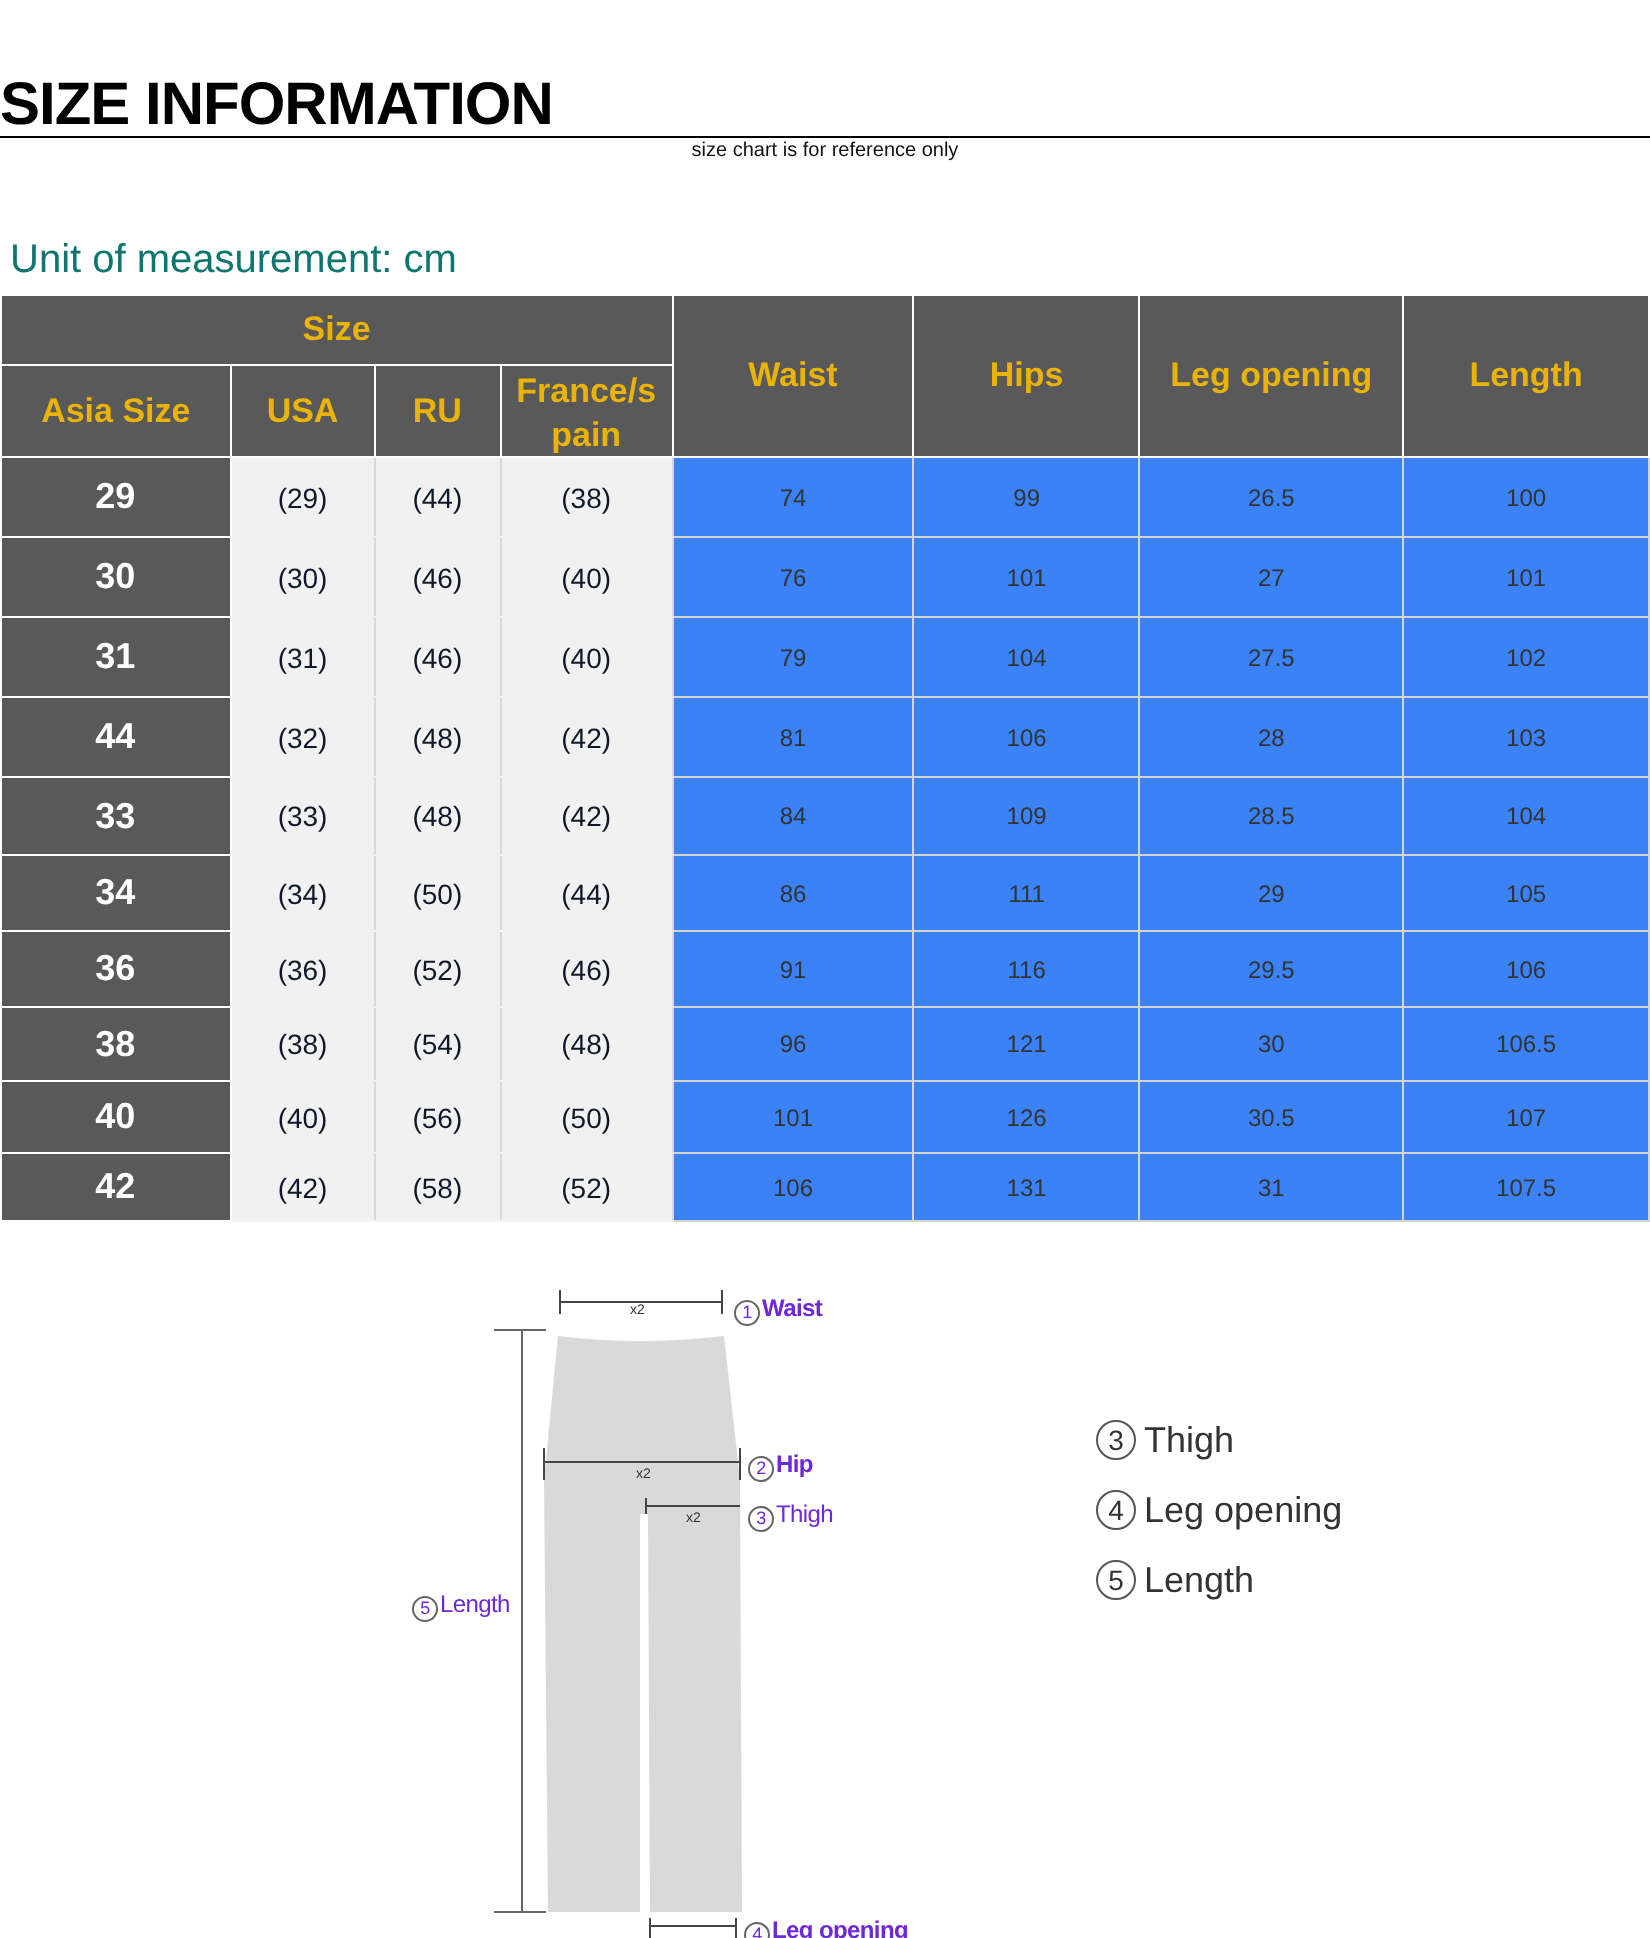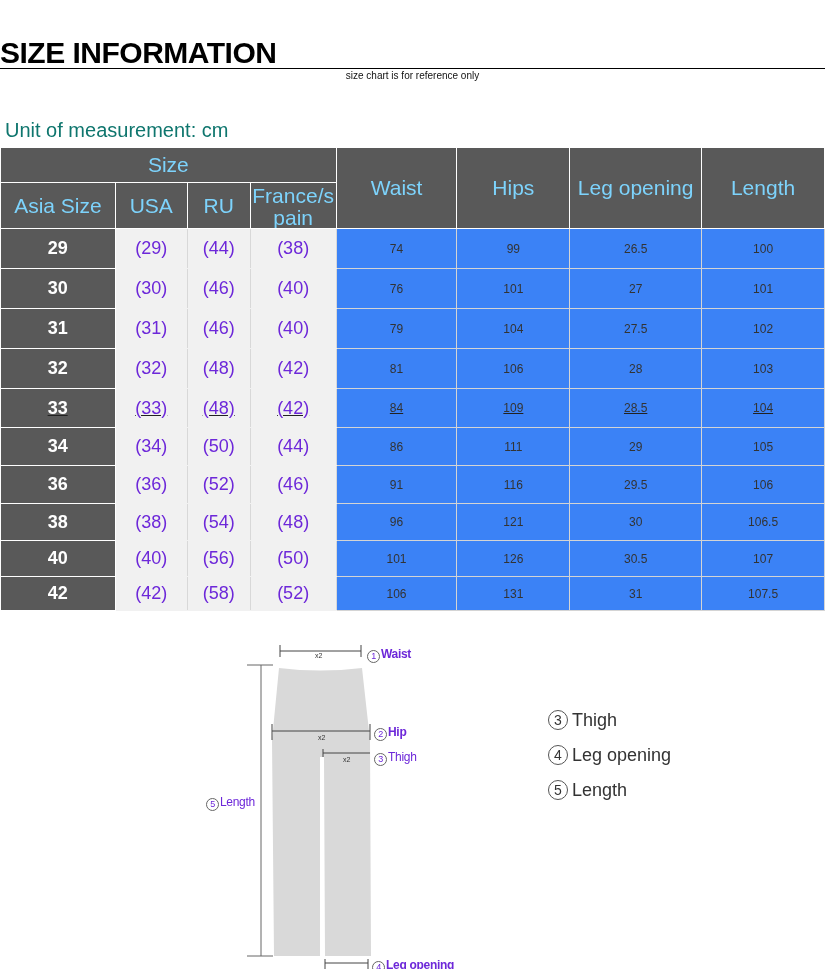--- a/index.html
+++ b/index.html
@@ -6,28 +6,28 @@
     body { width: 825px; height: 969px; position: relative; overflow: hidden; font-family: "Liberation Sans", sans-serif; color: #222; }
 
     .title { position: absolute; left: 0; top: 36px; width: 825px; text-align: left; font-weight: bold; font-size: 30px; letter-spacing: -0.5px; color: #000; line-height: 34px; }
     .title-rule { position: absolute; left: 0; top: 68px; width: 825px; height: 1px; background: #000; }
     .subtitle { position: absolute; left: 0; top: 70px; width: 825px; text-align: center; font-size: 10px; color: #111; line-height: 12px; }
 
     .unit { position: absolute; left: 5px; top: 120px; font-size: 20px; color: #0f766e; line-height: 20px; }
 
     table.size { position: absolute; left: 0; top: 147px; border-collapse: collapse; table-layout: fixed; }
     table.size td, table.size th { padding: 0; text-align: center; vertical-align: middle; }
-    table.size th { background: #595959; color: #7dd3fc; font-weight: normal; font-size: 21px; border: 1px solid #ffffff; }
+    table.size th { background: #595959; color: #eab308; font-weight: bold; font-size: 17px; border: 1px solid #ffffff; }
     th.hdr-size { height: 34px; }
     th.hdr-sub { height: 45px; }
     th.hdr-tall { font-size: 17px; }
     .fr { line-height: 22px; display: block; height: 45px; overflow: hidden; padding-top: 2px; box-sizing: border-box; }
 
     td.asia { background: #595959; color: #fff; font-weight: bold; font-size: 18px; border-bottom: 1px solid #fff; border-right: 1px solid #fff; }
-    td.alt { background: #f1f1f1; color: #6d28d9; font-size: 18px; border-right: 1px solid #d8d8d8; border-bottom: 1px solid #f1f1f1; }
+    td.alt { background: #f1f1f1; color: #0f172a; font-size: 14px; border-right: 1px solid #d8d8d8; border-bottom: 1px solid #f1f1f1; }
     td.meas { background: #3b82f6; color: #333; font-size: 12px; border-right: 1px solid #d4d4d4; border-bottom: 1px solid #d4d4d4; }
     td.meas.first { border-left: none; }
 
     .diagram { position: absolute; left: 0; top: 630px; width: 825px; height: 339px; }
     .dlabel { position: absolute; font-size: 12px; color: #6d28d9; line-height: 14px; white-space: nowrap; letter-spacing: -0.3px; }
     .dlabel b { font-weight: bold; }
     .circ { display: inline-block; width: 11px; height: 11px; border: 1px solid #666; border-radius: 50%; font-size: 9px; line-height: 11px; text-align: center; margin-right: 1px; vertical-align: -1px; font-weight: normal; }
     .x2 { position: absolute; font-size: 7px; color: #333; }
 
     .legend { position: absolute; left: 548px; top: 708px; }
@@ -96,30 +96,30 @@
         <td class="asia">31</td>
         <td class="alt">(31)</td>
         <td class="alt">(46)</td>
         <td class="alt">(40)</td>
         <td class="meas first">79</td>
         <td class="meas">104</td>
         <td class="meas">27.5</td>
         <td class="meas">102</td>
       </tr>
       <tr style="height: 40px;">
-        <td class="asia">32</td>
+        <td class="asia">44</td>
         <td class="alt">(32)</td>
         <td class="alt">(48)</td>
         <td class="alt">(42)</td>
         <td class="meas first">81</td>
         <td class="meas">106</td>
         <td class="meas">28</td>
         <td class="meas">103</td>
       </tr>
-      <tr style="height: 39px; text-decoration: underline;">
+      <tr style="height: 39px;">
         <td class="asia">33</td>
         <td class="alt">(33)</td>
         <td class="alt">(48)</td>
         <td class="alt">(42)</td>
         <td class="meas first">84</td>
         <td class="meas">109</td>
         <td class="meas">28.5</td>
         <td class="meas">104</td>
       </tr>
       <tr style="height: 38px;">

